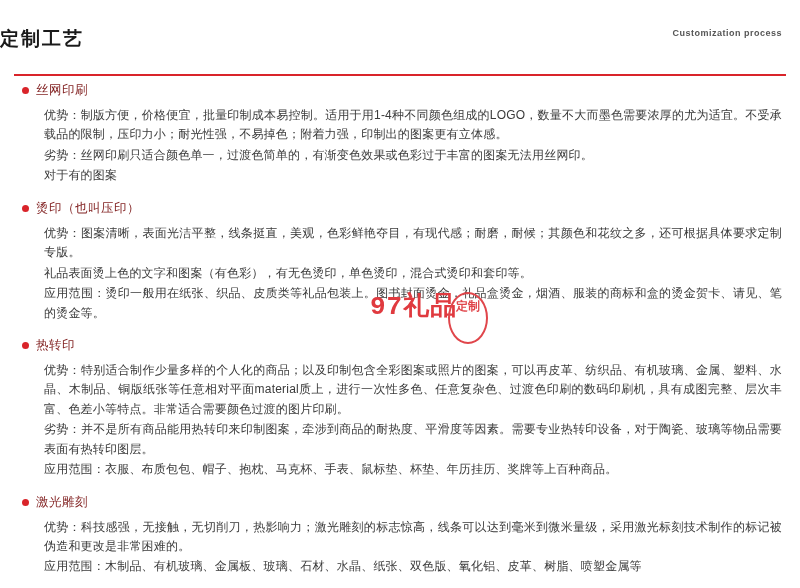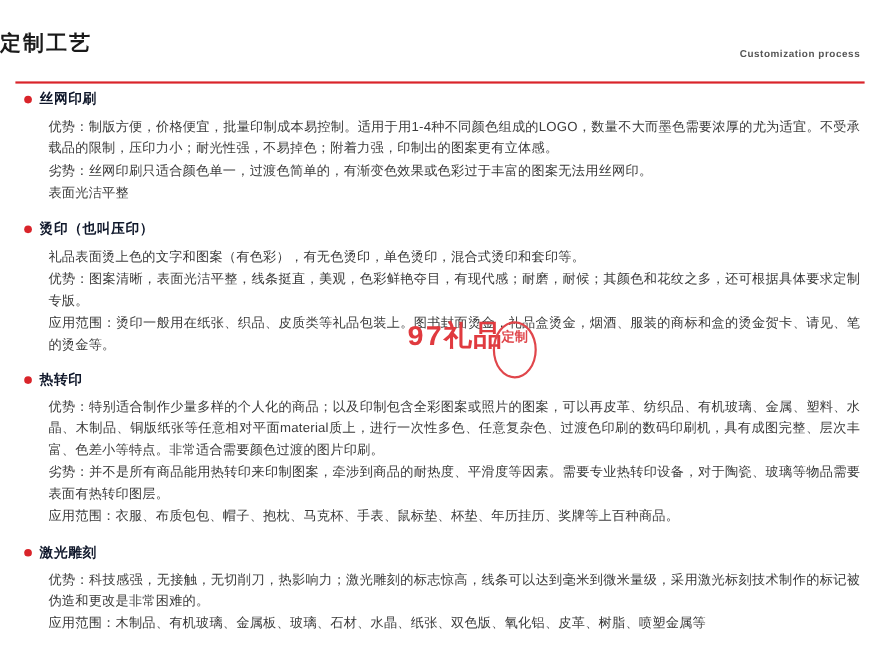--- a/index.html
+++ b/index.html
@@ -30,21 +30,21 @@
   .header-title {
     text-align: left;
     font-size: 19px;
     font-weight: bold;
     color: #1a1a1a;
     letter-spacing: 2px;
   }
   .header-sub {
     position: absolute;
     right: 18px;
-    top: 44px;
+    top: 28px;
     font-size: 9px;
     font-weight: bold;
     color: #555555;
     letter-spacing: 0.5px;
   }
   .rule {
     position: absolute;
     left: 14px;
     right: 14px;
     top: 74px;
@@ -70,22 +70,22 @@
   .bullet {
     width: 7px;
     height: 7px;
     border-radius: 50%;
     background: #d9242a;
     margin-right: 7px;
     flex: none;
   }
   .sec-title {
     font-size: 12.5px;
-    font-weight: bold;
-    color: #0f172a;
+    font-weight: normal;
+    color: #7f1d1d;
     letter-spacing: 0.5px;
   }
   .para {
     font-size: 12px;
     line-height: 1.62;
     color: #3a3a3a;
     padding-left: 22px;
     text-align: justify;
     letter-spacing: 0.2px;
   }
@@ -141,30 +141,30 @@
 
   <div class="content">
 
     <div class="section">
       <div class="sec-head">
         <span class="bullet"></span>
         <span class="sec-title">丝网印刷</span>
       </div>
       <div class="para">优势：制版方便，价格便宜，批量印制成本易控制。适用于用1-4种不同颜色组成的LOGO，数量不大而墨色需要浓厚的尤为适宜。不受承载品的限制，压印力小；耐光性强，不易掉色；附着力强，印制出的图案更有立体感。</div>
       <div class="para">劣势：丝网印刷只适合颜色单一，过渡色简单的，有渐变色效果或色彩过于丰富的图案无法用丝网印。</div>
-      <div class="para">表面光洁平整</div>
+      <div class="para">对于有的图案</div>
     </div>
 
     <div class="section">
       <div class="sec-head">
         <span class="bullet"></span>
         <span class="sec-title">烫印（也叫压印）</span>
       </div>
+      <div class="para">优势：图案清晰，表面光洁平整，线条挺直，美观，色彩鲜艳夺目，有现代感；耐磨，耐候；其颜色和花纹之多，还可根据具体要求定制专版。</div>
       <div class="para">礼品表面烫上色的文字和图案（有色彩），有无色烫印，单色烫印，混合式烫印和套印等。</div>
-      <div class="para">优势：图案清晰，表面光洁平整，线条挺直，美观，色彩鲜艳夺目，有现代感；耐磨，耐候；其颜色和花纹之多，还可根据具体要求定制专版。</div>
       <div class="para">应用范围：烫印一般用在纸张、织品、皮质类等礼品包装上。图书封面烫金，礼品盒烫金，烟酒、服装的商标和盒的烫金贺卡、请见、笔的烫金等。</div>
     </div>
 
     <div class="section">
       <div class="sec-head">
         <span class="bullet"></span>
         <span class="sec-title">热转印</span>
       </div>
       <div class="para">优势：特别适合制作少量多样的个人化的商品；以及印制包含全彩图案或照片的图案，可以再皮革、纺织品、有机玻璃、金属、塑料、水晶、木制品、铜版纸张等任意相对平面material质上，进行一次性多色、任意复杂色、过渡色印刷的数码印刷机，具有成图完整、层次丰富、色差小等特点。非常适合需要颜色过渡的图片印刷。</div>
       <div class="para">劣势：并不是所有商品能用热转印来印制图案，牵涉到商品的耐热度、平滑度等因素。需要专业热转印设备，对于陶瓷、玻璃等物品需要表面有热转印图层。</div>

